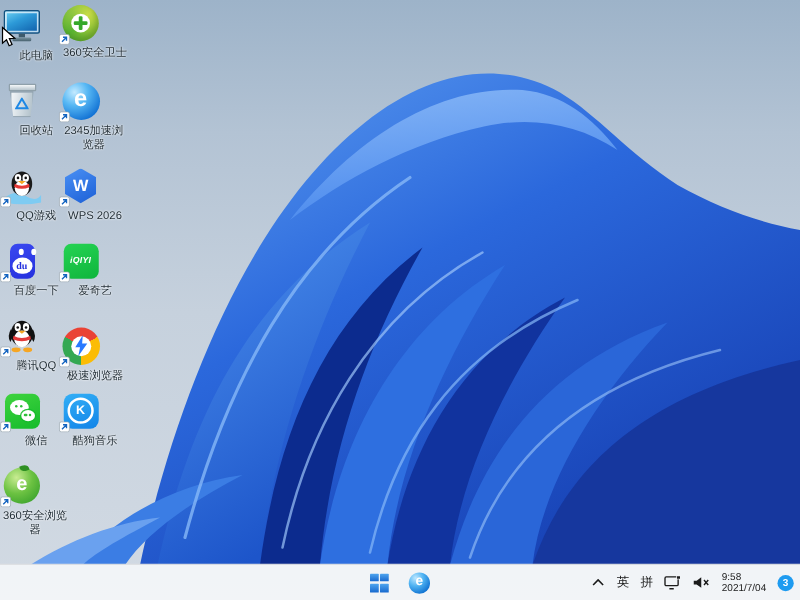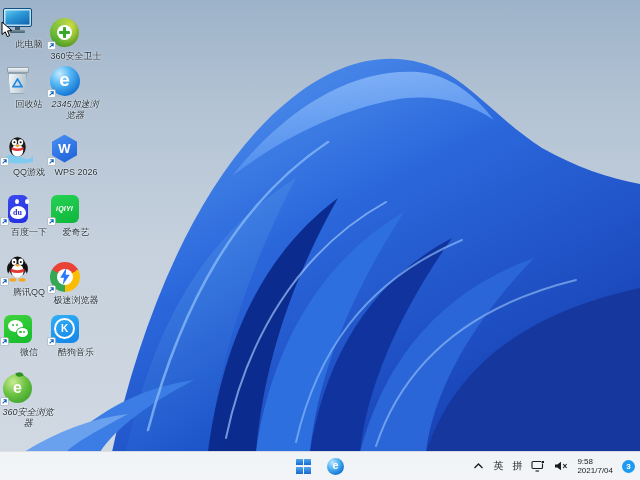--- a/index.html
+++ b/index.html
@@ -10,21 +10,21 @@
   }
   
   #bloom{position:absolute;left:0;top:0;width:640px;height:452px;}
   
   .cursor{position:absolute;left:1px;top:21px;z-index:50;}
   
   .cell{position:absolute;width:45px;display:flex;flex-direction:column;align-items:flex-start;cursor:default;}
   .ic{width:33px;height:33px;position:relative;display:flex;align-items:center;justify-content:center;}
   .lbl{margin-top:2px;width:56px;text-align:center;font-size:9px;line-height:11px;color:#1d2a33;
        text-shadow:0 0 2px rgba(255,255,255,.95),0 0 1px rgba(255,255,255,.9);}
-  .lbl.w54{width:54px;font-style:italic;}
+  .lbl.w54{width:54px;}
   .sc{position:absolute;left:-1px;bottom:-1px;}
   
   .art-pc{display:flex;flex-direction:column;align-items:center;}
   .scr{width:27px;height:17px;border-radius:2px;border:1px solid #11507E;
        background:linear-gradient(155deg,#6FD2F2 0%,#2D9AD8 42%,#0D5CA8 100%);
        box-shadow:inset 0 0 0 1.5px rgba(220,240,250,.85);}
   .neck{width:5px;height:3px;background:#3E5A6B;}
   .pbase{width:15px;height:3px;background:linear-gradient(#7A93A0,#46606E);border-radius:1px;}
   
   .art-bin{display:flex;flex-direction:column;align-items:center;}
@@ -250,21 +250,21 @@
         <span class="e360">e</span>
       </div>
     <svg class="sc" width="9" height="9" viewBox="0 0 9 9">
         <rect x="0.5" y="0.5" width="8" height="8" rx="1.5" fill="#fff" stroke="#9AA7B2" stroke-width="0.6"></rect>
         <path d="M2.6 6.4 L6.2 2.8 M3.4 2.8 H6.2 V5.6" stroke="#1565C0" stroke-width="1.1" fill="none"></path>
       </svg>
   </div>
   <div class="lbl w54">360安全浏览器</div>
 </div>
 
-<div class="cell" style="left:48px;top:16px">
+<div class="cell" style="left:48px;top:2px">
   <div class="ic">
     <div class="art-360ws">
         <div class="wsin"></div>
         <div class="plusv"></div>
         <div class="plush"></div>
       </div>
     <svg class="sc" width="9" height="9" viewBox="0 0 9 9">
         <rect x="0.5" y="0.5" width="8" height="8" rx="1.5" fill="#fff" stroke="#9AA7B2" stroke-width="0.6"></rect>
         <path d="M2.6 6.4 L6.2 2.8 M3.4 2.8 H6.2 V5.6" stroke="#1565C0" stroke-width="1.1" fill="none"></path>
       </svg>

